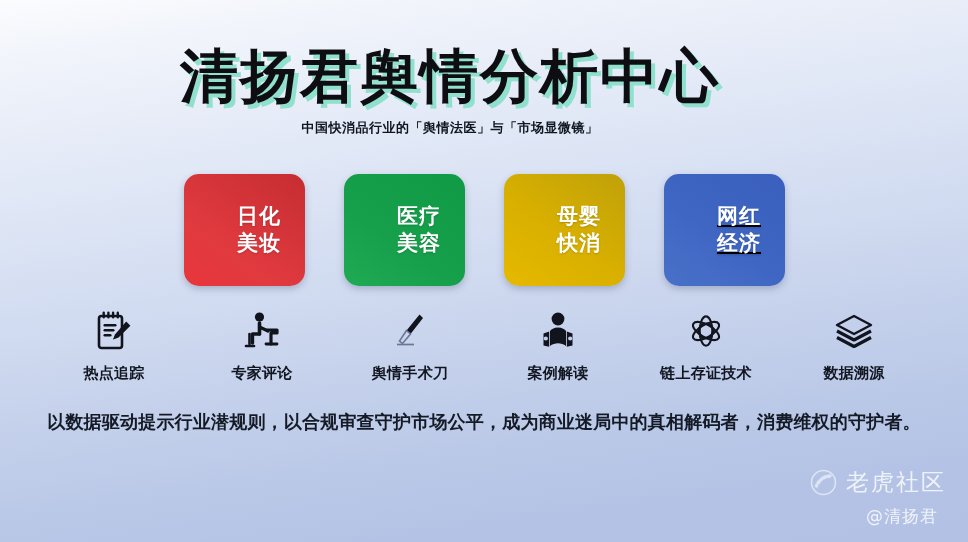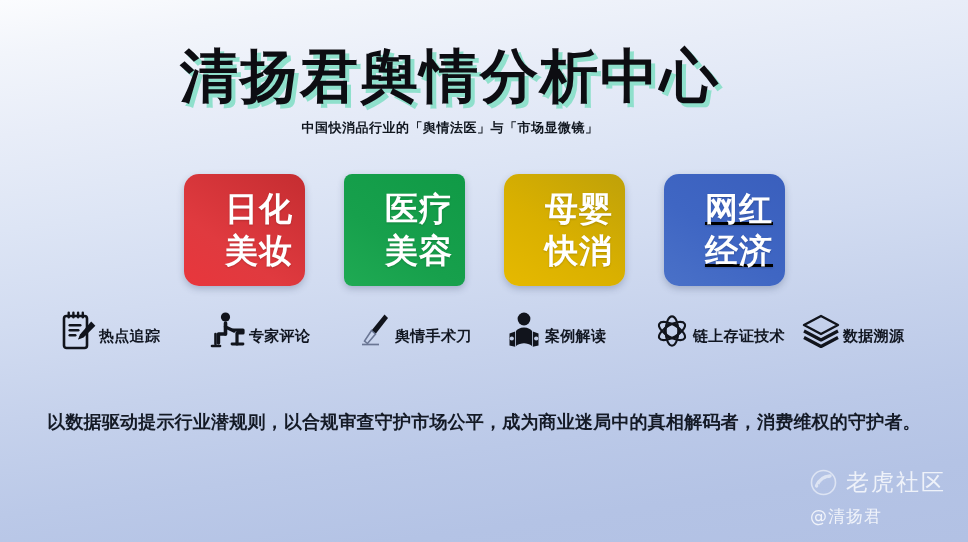--- a/index.html
+++ b/index.html
@@ -74,48 +74,48 @@
     border-radius: 15px;
     display: flex;
     flex-direction: column;
     align-items: center;
     justify-content: center;
     box-shadow: 0 3px 7px rgba(40,55,90,0.26);
     position: relative;
   }
   .cat-card .cat-line {
     font-family: "DejaVu Sans", "Liberation Sans", sans-serif;
-    font-size: 33px;
+    font-size: 21px;
     font-weight: bold;
     color: #ffffff;
     line-height: 1.28;
     letter-spacing: 1px;
     text-shadow: 0 1px 2px rgba(0,0,0,0.18);
     margin-left: 30px;
   }
   .card-red    { background: linear-gradient(35deg, #e8363c 0%, #e03a3f 35%, #c52d31 100%); }
-  .card-green  { background: linear-gradient(35deg, #1faa53 0%, #17a04c 40%, #109a46 100%); border-radius: 8px; }
+  .card-green  { background: linear-gradient(35deg, #1faa53 0%, #17a04c 40%, #109a46 100%); }
   .card-gold   { background: linear-gradient(35deg, #e6b900 0%, #d9b000 45%, #bfa109 100%); }
   .card-blue   { background: linear-gradient(35deg, #4a71c8 0%, #3f66c3 45%, #3a5fbd 100%); text-decoration: underline; }
 
   
   .features-row {
     position: absolute;
     top: 308px;
     left: 0;
     width: 968px;
     display: flex;
     justify-content: center;
     align-items: flex-start;
     gap: 38px;
   }
   .feature {
     width: 110px;
     display: flex;
-    flex-direction: row;
+    flex-direction: column;
     align-items: center;
   }
   .feature-icon {
     height: 46px;
     display: flex;
     align-items: center;
     justify-content: center;
   }
   .feature-icon svg { display: block; }
   .feature-label {
@@ -141,20 +141,21 @@
     color: #141a26;
     letter-spacing: 0.2px;
     white-space: nowrap;
   }
 
   
   .watermark {
     position: absolute;
     right: 22px;
     bottom: 14px;
+    text-align: right;
   }
   .wm-top {
     display: flex;
     align-items: center;
     justify-content: flex-end;
     gap: 9px;
   }
   .wm-logo {
     width: 27px;
     height: 27px;

